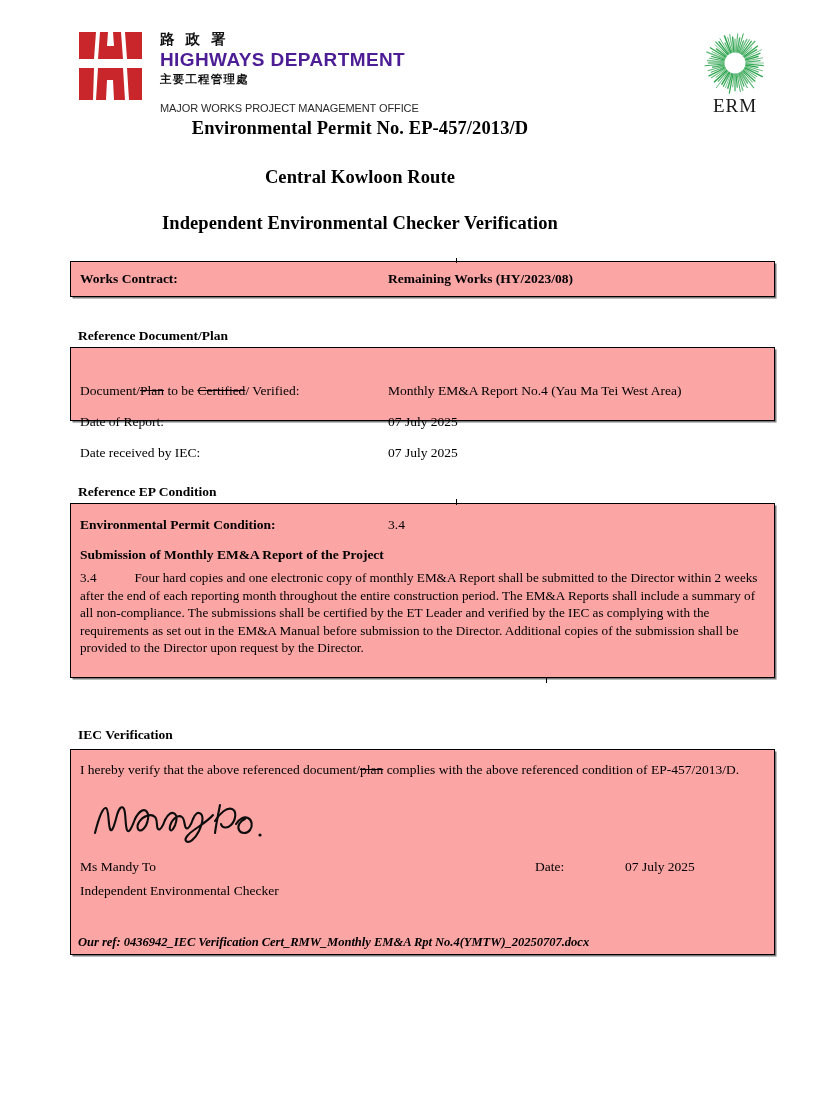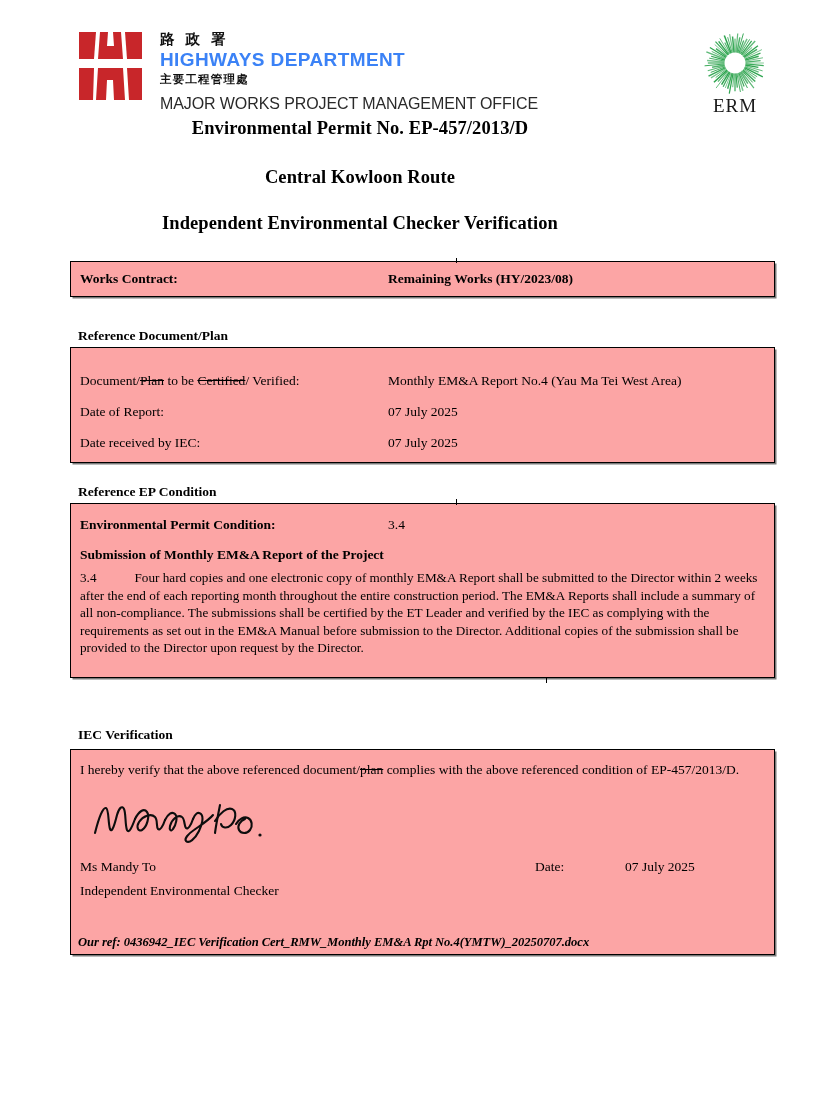--- a/index.html
+++ b/index.html
@@ -51,40 +51,40 @@
     letter-spacing: 3px;
     line-height: 1.15;
     color: #111;
   }
   .hd-en1 {
     font-family: "Liberation Sans", sans-serif;
     font-size: 19px;
     font-weight: bold;
     letter-spacing: 0.4px;
     line-height: 1.18;
-    color: #3b82f6;
+    color: #4c1d95;
     margin-top: 1px;
   }
   .hd-cn2 {
     font-family: "DejaVu Sans", sans-serif;
     font-size: 11.5px;
     font-weight: bold;
     letter-spacing: 1.2px;
     line-height: 1.2;
     color: #111;
     margin-top: 2px;
   }
   .hd-en2 {
     font-family: "Liberation Sans", sans-serif;
-    font-size: 16px;
+    font-size: 11px;
     font-weight: normal;
     letter-spacing: -0.1px;
     line-height: 1.2;
     color: #2a2a2a;
-    margin-top: 6px;
+    margin-top: 14px;
     transform: scaleY(1.05);
     transform-origin: left top;
   }
 
   .erm-logo-block {
     position: absolute;
     left: 690px;
     top: 8px;
     width: 90px;
     text-align: center;
@@ -159,22 +159,22 @@
   #box-works .cell-label { width: 308px; }
   #works-divider {
     left: 385px;
     top: -4px;
     height: 5px;
   }
 
   
   #box-refdoc {
     top: 347px;
-    height: 116px;
-    padding-top: 17px;
+    height: 74px;
+    padding-top: 27px;
   }
   #box-refdoc .row { line-height: 31px; height: 31px; }
   #box-refdoc .cell-label { width: 308px; }
 
   
   #box-epcond {
     top: 503px;
     height: 175px;
     padding-top: 6px;
   }

